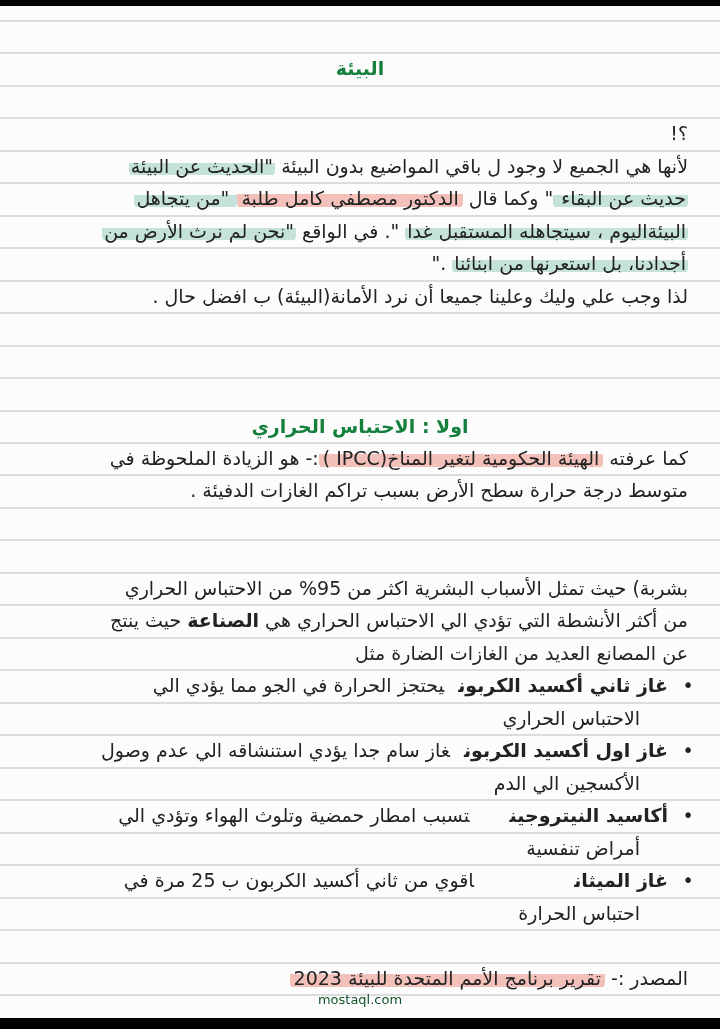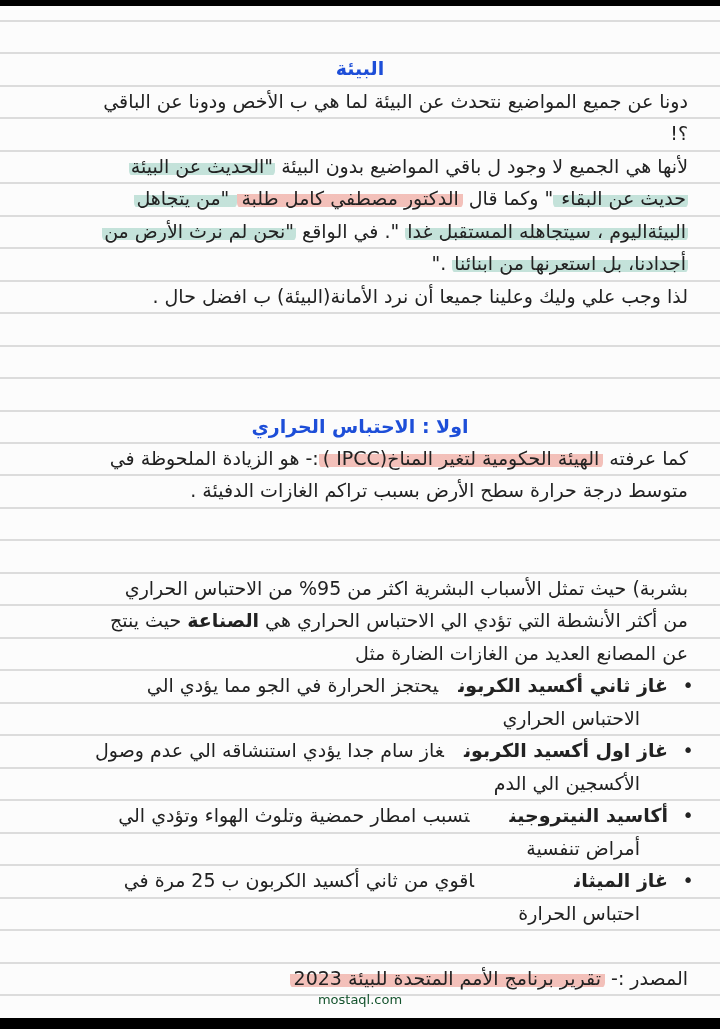--- a/index.html
+++ b/index.html
@@ -16,29 +16,29 @@
     .rule {
       position: absolute; left: 0; width: 720px; height: 2px; background: #dcdcdc;
     }
     .line {
       position: absolute; right: 32px; left: 20px;
       direction: rtl; text-align: right;
       font-size: 19px; line-height: 30px; color: #222;
       white-space: nowrap;
     }
     .center { text-align: center; left: 0; right: 0; }
-    .title { font-size: 19px; font-weight: bold; color: #1d4ed8; }
+    .title { font-size: 19px; font-weight: bold; color: #15803d; }
     b { font-weight: bold; }
     .hl-pink { background: linear-gradient(transparent 30%, rgba(238,160,150,0.65) 30%, rgba(238,160,150,0.65) 90%, transparent 90%); border-radius: 6px; padding: 0 4px; }
     .hl-teal { background: linear-gradient(transparent 35%, rgba(150,205,190,0.55) 35%, rgba(150,205,190,0.55) 92%, transparent 92%); border-radius: 6px; padding: 0 2px; }
     .bullet-row { right: 52px; }
     .bullet-dot {
       position: absolute; right: -30px; top: 0; width: 20px; text-align: center;
     }
-    .gas-name { font-weight: bold; margin-left: 20px; }
+    .gas-name { font-weight: bold; margin-left: 14px; }
     .cont { right: 80px; }
     .watermark {
       position: absolute; left: 310px; top: 986px; width: 100px; text-align: center;
       font-size: 13px; color: #14532d; font-family: "DejaVu Sans", sans-serif;
       direction: ltr;
     }
   </style>
 </head>
 <body>
 
@@ -71,21 +71,20 @@
   <div class="rule" style="top:793px"></div>
   <div class="rule" style="top:826px"></div>
   <div class="rule" style="top:858px"></div>
   <div class="rule" style="top:891px"></div>
   <div class="rule" style="top:923px"></div>
   <div class="rule" style="top:956px"></div>
   <div class="rule" style="top:988px"></div>
 
   <div class="line center title" style="top:47px">البيئة</div>
 
-  <div class="line" style="top:80px">دونا عن جميع المواضيع نتحدث عن البيئة لما هي ب الأخص ودونا عن الباقي</div>
   <div class="line" style="top:112px">؟!</div>
   <div class="line" style="top:145px">
     <span>لأنها هي الجميع لا وجود ل باقي المواضيع بدون البيئة </span><span class="hl-teal">"الحديث عن البيئة</span>
   </div>
   <div class="line" style="top:177px">
     <span class="hl-teal">حديث عن البقاء </span><span>" وكما قال </span><span class="hl-pink">الدكتور مصطفي كامل طلبة</span><span class="hl-teal"> "من يتجاهل</span>
   </div>
   <div class="line" style="top:210px">
     <span class="hl-teal">البيئةاليوم ، سيتجاهله المستقبل غدا</span><span> ". في الواقع </span><span class="hl-teal">"نحن لم نرث الأرض من</span>
   </div>

